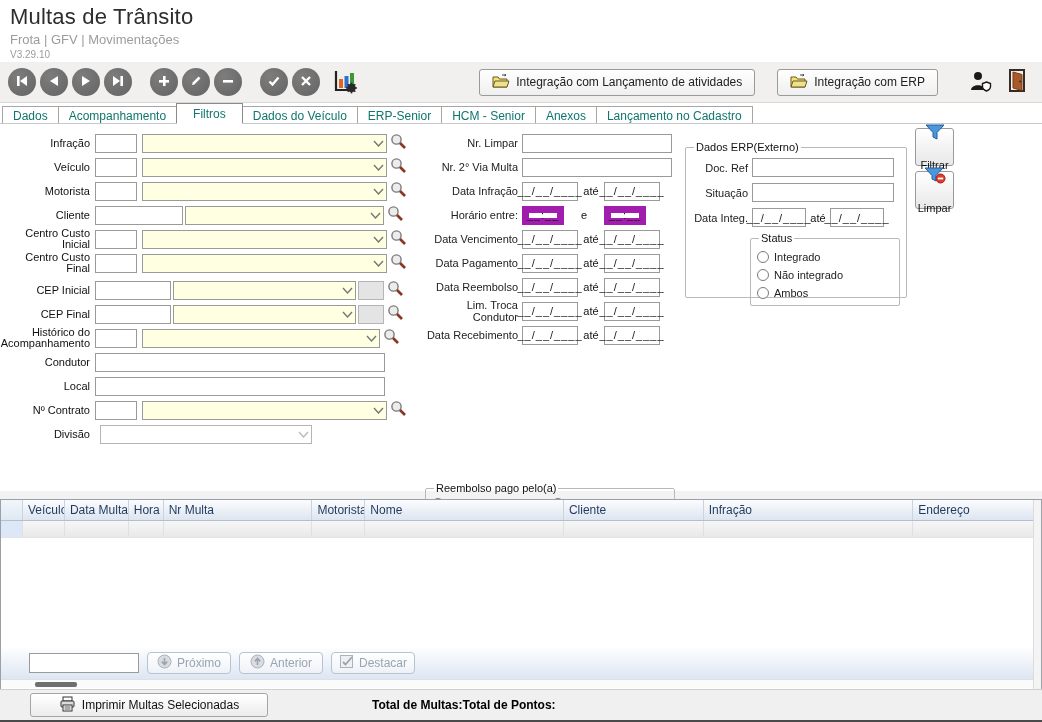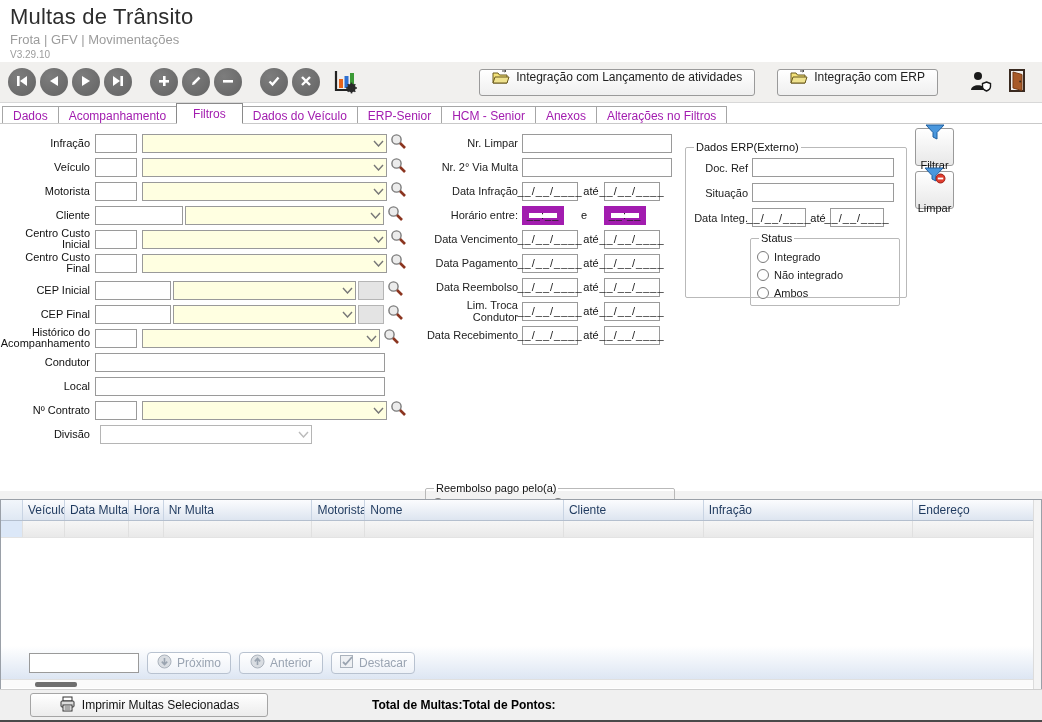--- a/index.html
+++ b/index.html
@@ -11,26 +11,26 @@
   .hdr-title { font-size:22px; color:#2d2d2d; font-weight:400; letter-spacing:.2px; }
   .hdr-crumb { font-size:13px; color:#9c9c9c; margin-top:2px; }
   .hdr-ver { font-size:10px; color:#9c9c9c; margin-top:2px; }
 
   
   .toolbar { height:41px; background:#f1f0ee; border-bottom:1px solid #d8d8d8; display:flex; align-items:center; padding:0 6px; }
   .tb-circle { width:28px; height:28px; border-radius:50%; background:radial-gradient(circle at 35% 30%, #7d7d7d, #636363); border:none; display:flex; align-items:center; justify-content:center; margin:0 2px; cursor:pointer; flex:0 0 auto; }
   .tb-gap { width:14px; flex:0 0 auto; }
   .tb-chart { width:30px; height:30px; background:transparent; border:none; display:flex; align-items:center; justify-content:center; margin-left:8px; cursor:pointer; flex:0 0 auto; }
   .tb-spring { flex:1 1 auto; }
-  .tb-btn { height:27px; background:linear-gradient(#ffffff,#efefef); border:1px solid #9a9a9a; border-radius:3px; display:flex; gap:6px; padding:0 12px; font-size:12px; color:#222; cursor:pointer; margin-right:22px; box-shadow:0 1px 0 rgba(255,255,255,.8) inset; }
+  .tb-btn { height:27px; background:linear-gradient(#ffffff,#efefef); border:1px solid #9a9a9a; border-radius:3px; display:flex; align-items:center; gap:6px; padding:0 12px; font-size:12px; color:#222; cursor:pointer; margin-right:22px; box-shadow:0 1px 0 rgba(255,255,255,.8) inset; }
   .tb-right-ico { background:transparent; border:none; margin:0 8px; cursor:pointer; display:flex; align-items:center; }
 
   
   .tabs { height:21px; display:flex; align-items:flex-end; padding-left:2px; position:relative; background:#fff; }
-  .tab { height:18px; display:flex; align-items:center; padding:0 10px; border:1px solid #a6a6a6; border-bottom:none; background:#fff; font-size:12px; color:#a21caf; cursor:pointer; position:relative; }
+  .tab { height:18px; display:flex; align-items:center; padding:0 10px; border:1px solid #a6a6a6; border-bottom:none; background:#fff; font-size:12px; color:#0f766e; cursor:pointer; position:relative; }
   .tab + .tab { margin-left:-1px; }
   .tab.active { height:21px; z-index:3; background:#fff; border-color:#8a8a8a; padding:0 16px; }
   .tabs::after { content:""; position:absolute; left:0; right:0; bottom:0; border-bottom:1px solid #c9c9c9; z-index:1; }
   .tab.active { border-bottom:1px solid #fff; z-index:4; }
 
   
   .filters { position:relative; height:367px; background:#fff; }
   .frow { display:flex; align-items:center; height:24px; }
   .flabel { width:95px; text-align:right; padding-right:5px; color:#111; line-height:11px; }
   .flabel2 { white-space:pre-line; }
@@ -205,21 +205,21 @@
   </div>
 
   <div class="tabs">
     <div class="tab">Dados</div>
     <div class="tab">Acompanhamento</div>
     <div class="tab active">Filtros</div>
     <div class="tab">Dados do Veículo</div>
     <div class="tab">ERP-Senior</div>
     <div class="tab">HCM - Senior</div>
     <div class="tab">Anexos</div>
-    <div class="tab">Alterações no Filtros</div>
+    <div class="tab">Lançamento no Cadastro</div>
   </div>
 
   <div class="filters">
 
     <div class="col-left">
 
       <div class="frow">
         <div class="flabel">Infração</div>
         <input class="tin" style="width: 42px;">
         <div class="ysel" style="width:245px">

